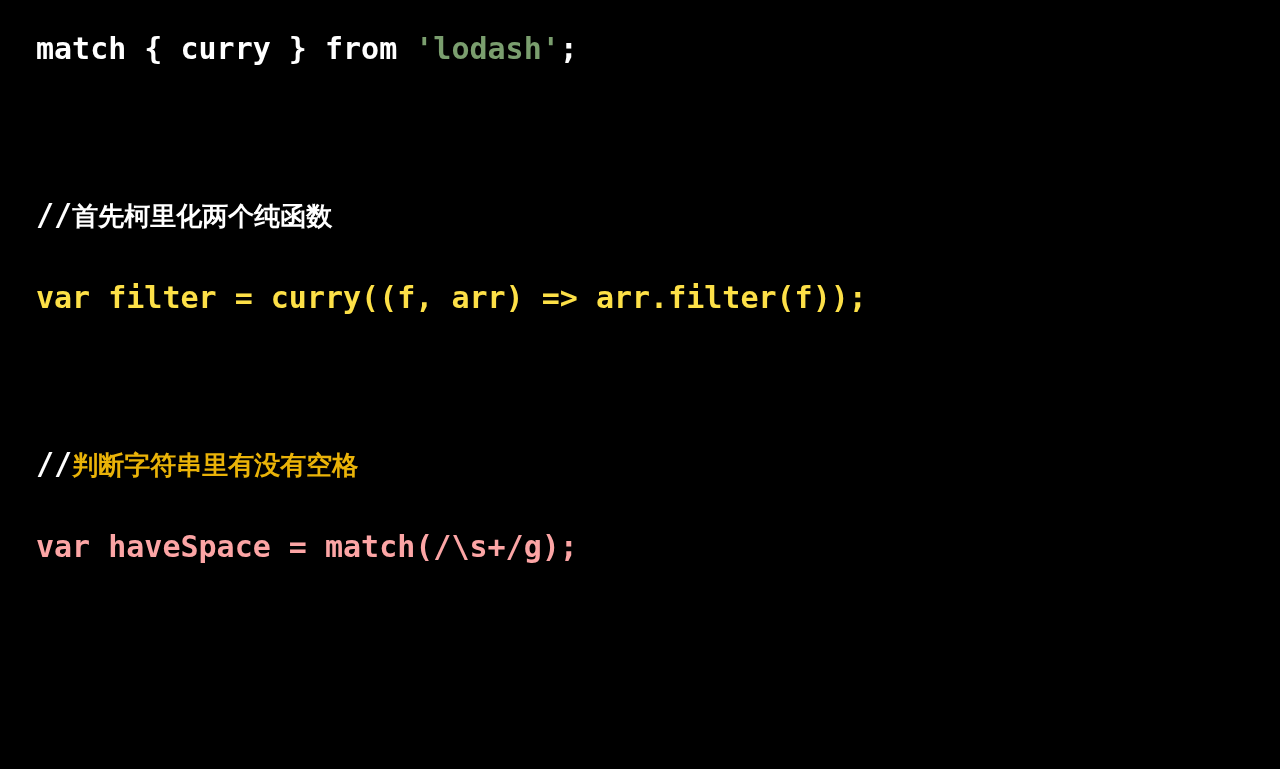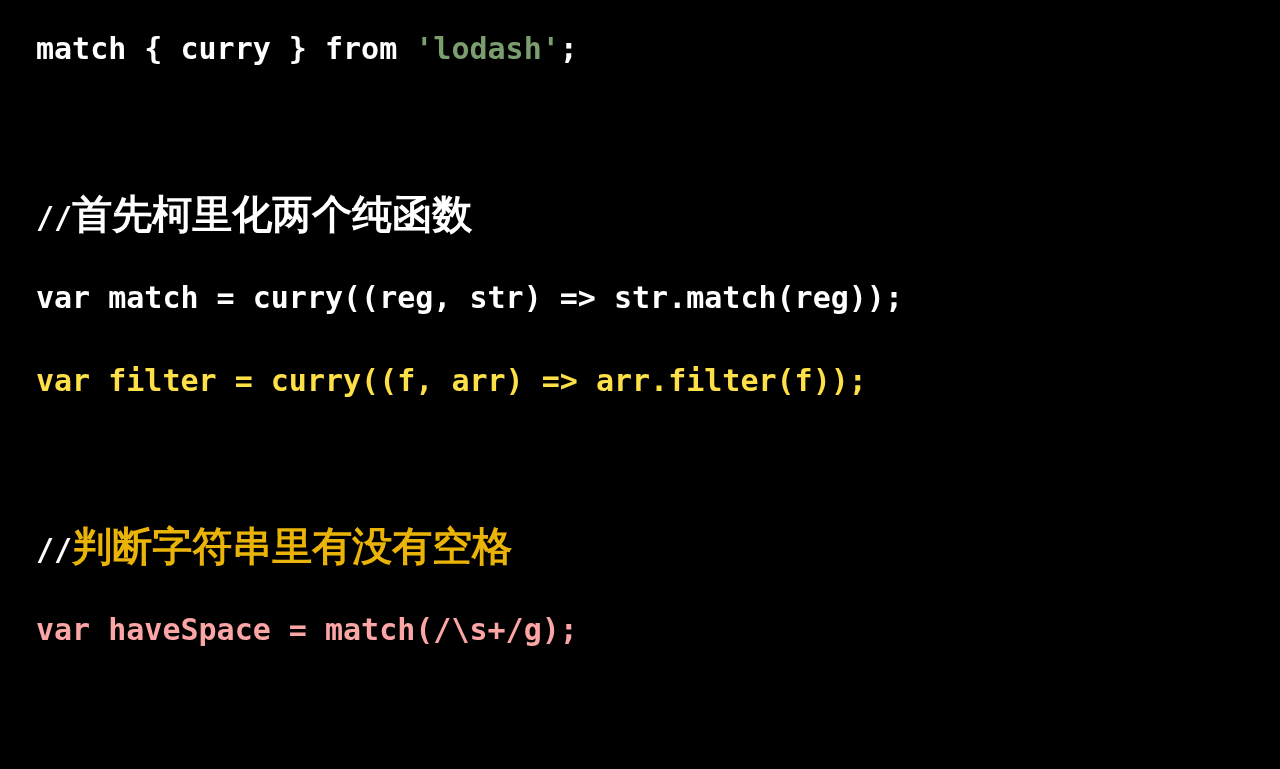--- a/index.html
+++ b/index.html
@@ -49,31 +49,30 @@
 
   
   .tok-plain   { color: #ffffff; }
   .tok-string  { color: #7a9e6e; }
   .tok-comment { color: #ffffff; }
 
   
   .cjk {
     font-family: "DejaVu Sans", "Liberation Sans", sans-serif;
     font-weight: 700;
-    font-size: 40px;
+    font-size: 26px;
   }
 </style>
 </head>
 <body style="background: rgb(0, 0, 0);">
 
 <div id="code-surface" style="background: rgb(0, 0, 0);">
   <pre class="code-block"><code id="code-root"><span class="line"><span class="tok-plain" style="color: rgb(255, 255, 255);">match { curry } from </span><span class="tok-string" style="color: rgb(122, 158, 110);">'lodash'</span><span class="tok-plain" style="color: rgb(255, 255, 255);">;</span></span>
 <span class="line blank">​</span>
 <span class="line"><span class="tok-comment" style="color: rgb(255, 255, 255);">//</span><span class="tok-comment cjk" style="color: rgb(255, 255, 255);">首先柯里化两个纯函数</span></span>
-<span class="line"><span class="tok-plain" style="color: rgb(255, 255, 255);">var match = curry((reg, str) =&gt; str.match(reg));</span></span>
 <span class="line"><span class="tok-plain" style="color: #fde047;">var filter = curry((f, arr) =&gt; arr.filter(f));</span></span>
 <span class="line blank">​</span>
 <span class="line"><span class="tok-comment" style="color: rgb(255, 255, 255);">//</span><span class="tok-comment cjk" style="color: #eab308;">判断字符串里有没有空格</span></span>
 <span class="line"><span class="tok-plain" style="color: #fca5a5;">var haveSpace = match(/\s+/g);</span></span>
 <span class="line blank">​</span>
 
 
 
 
 

